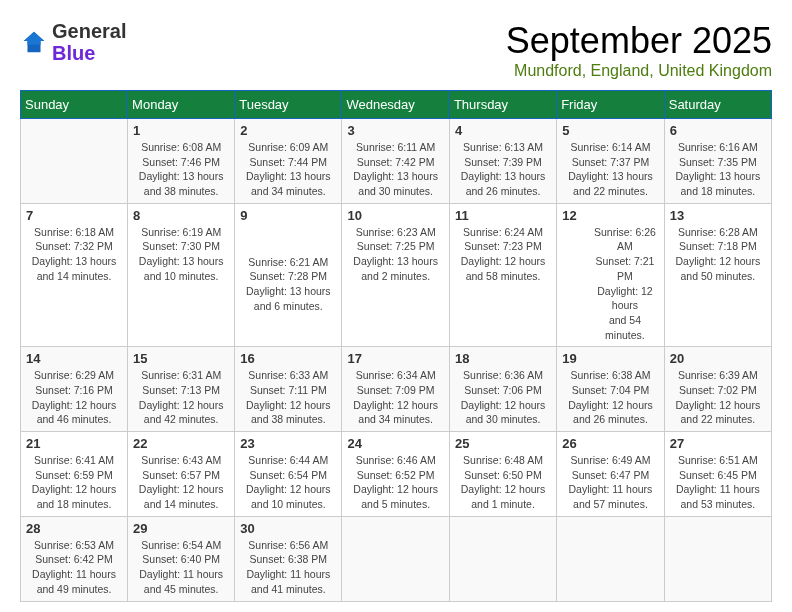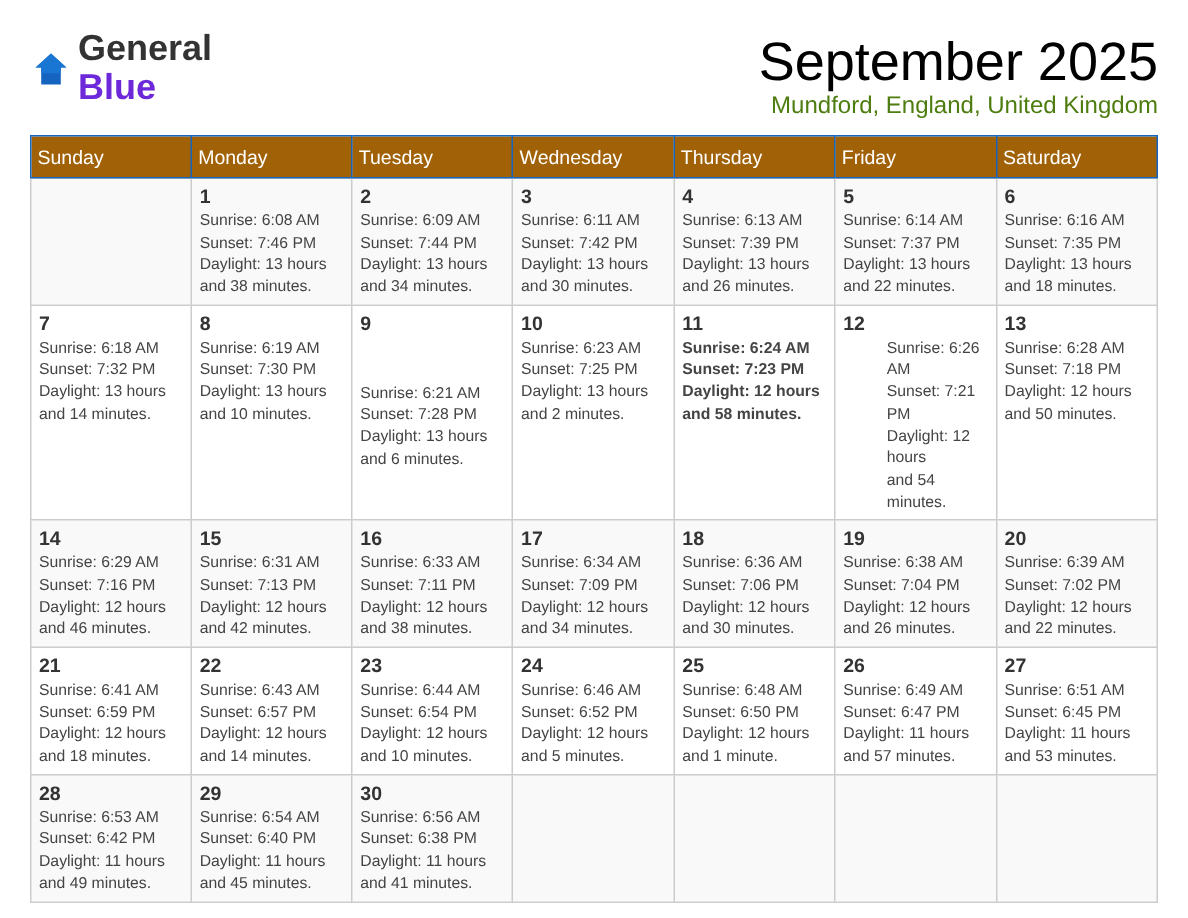--- a/index.html
+++ b/index.html
@@ -15,21 +15,21 @@
       justify-content: space-between;
       align-items: flex-start;
       margin-bottom: 10px;
     }
     .logo {
       display: flex;
       align-items: center;
       gap: 4px;
     }
     .logo-text {
-      font-size: 24px;
+      font-size: 20px;
       line-height: 1.1;
     }
     .logo-general { color: #333; font-weight: bold; }
     .logo-blue { color: #6d28d9; font-weight: bold; }
     .logo-icon {
       width: 28px;
       height: 28px;
     }
     .title-block { text-align: right; }
     .month-title {
@@ -40,21 +40,21 @@
     .subtitle {
       font-size: 16px;
       color: #4d7c0f;
     }
     table {
       width: 100%;
       border-collapse: collapse;
       font-size: 11px;
     }
     thead tr th {
-      background-color: #a16207;
+      background-color: #15803d;
       color: #fff;
       padding: 6px 4px;
       text-align: left;
       font-size: 13px;
       font-weight: normal;
       border: 1px solid #1565c0;
     }
     tbody tr td {
       border: 1px solid #ccc;
       vertical-align: top;
@@ -65,20 +65,21 @@
     }
     .day-num {
       font-size: 13px;
       font-weight: bold;
       margin-bottom: 2px;
     }
     .day-info {
       font-size: 10.5px;
       line-height: 1.4;
       color: #444;
+      text-align: center;
     }
     .empty-cell { background: #fff; }
     tbody tr:nth-child(odd) td { background: #f9f9f9; }
     tbody tr:nth-child(even) td { background: #fff; }
   </style>
 </head>
 <body>
 
 <div class="header">
   <div class="logo">
@@ -179,21 +180,21 @@
         </td>
         <td>
           <div class="day-num">10</div>
           <div class="day-info" style="white-space: pre-line;">Sunrise: 6:23 AM
 Sunset: 7:25 PM
 Daylight: 13 hours
 and 2 minutes.</div>
         </td>
         <td>
           <div class="day-num">11</div>
-          <div class="day-info" style="white-space: pre-line; font-weight: bold;">Sunrise: 6:24 AM
+          <div class="day-info" style="white-space: pre-line;">Sunrise: 6:24 AM
 Sunset: 7:23 PM
 Daylight: 12 hours
 and 58 minutes.</div>
         </td>
         <td>
           <div class="day-num">12</div>
           <div class="day-info" style="white-space: pre-line; margin-left: 29px;">Sunrise: 6:26 AM
 Sunset: 7:21 PM
 Daylight: 12 hours
 and 54 minutes.</div>

